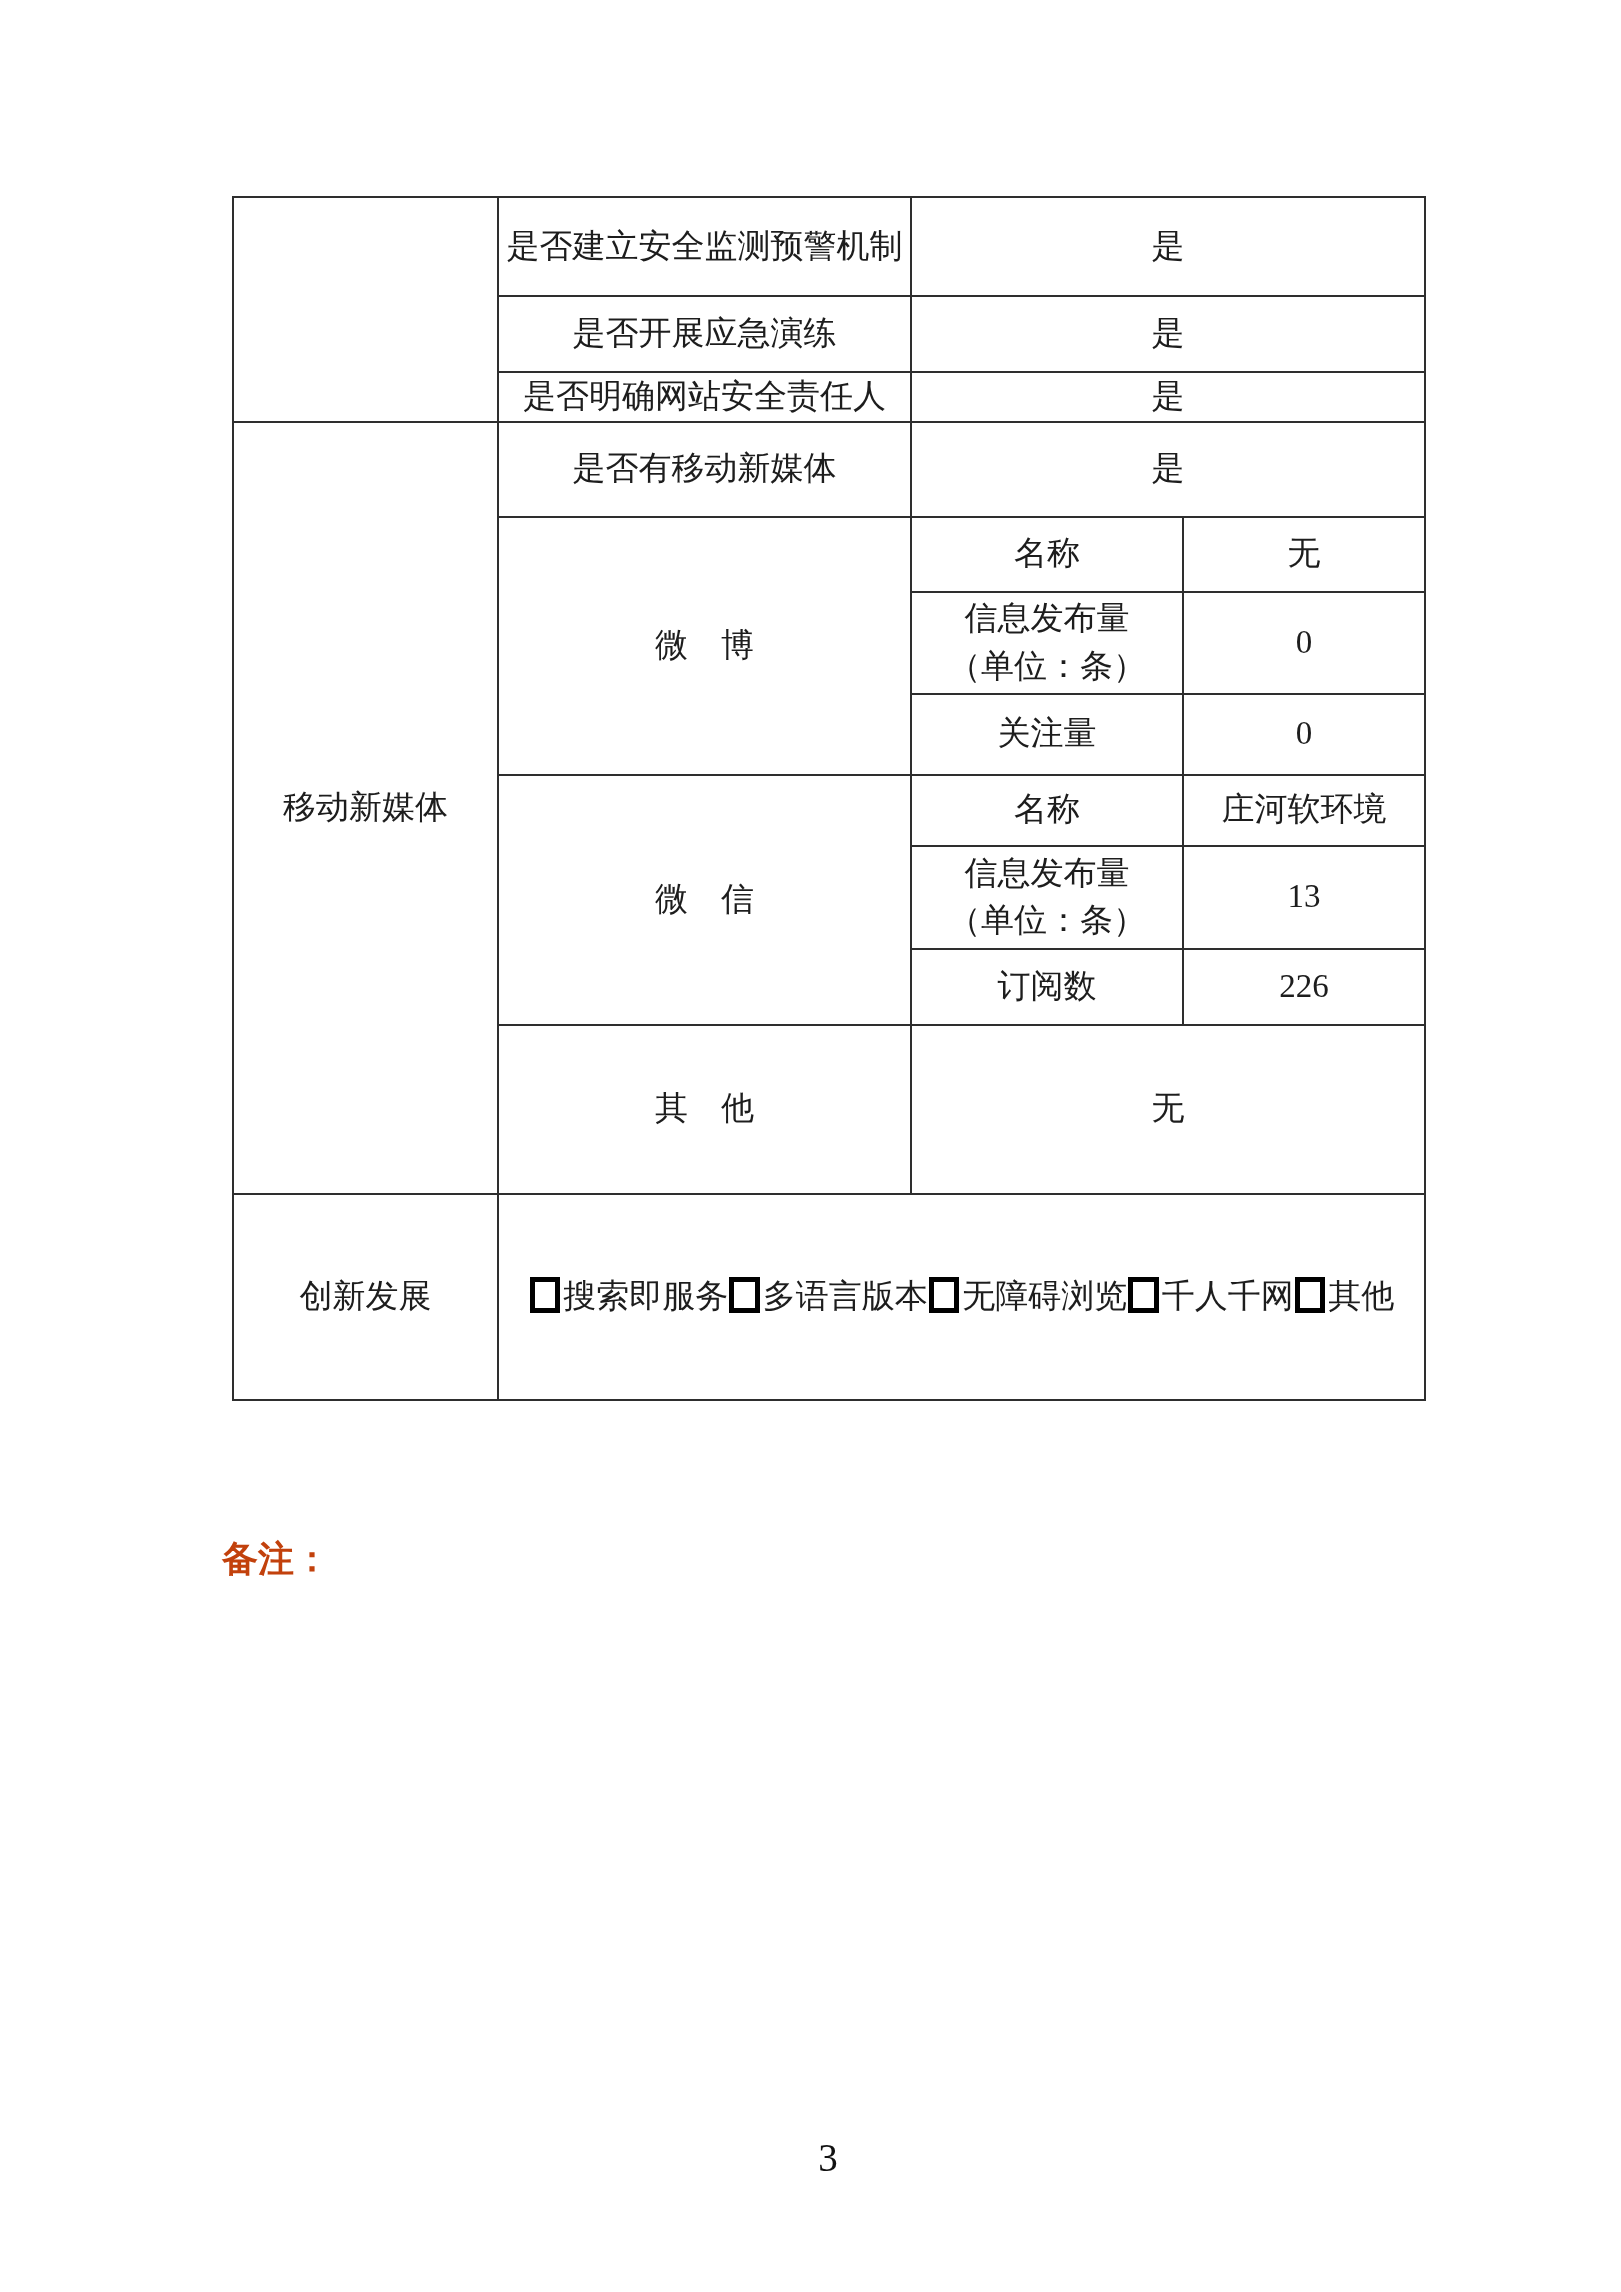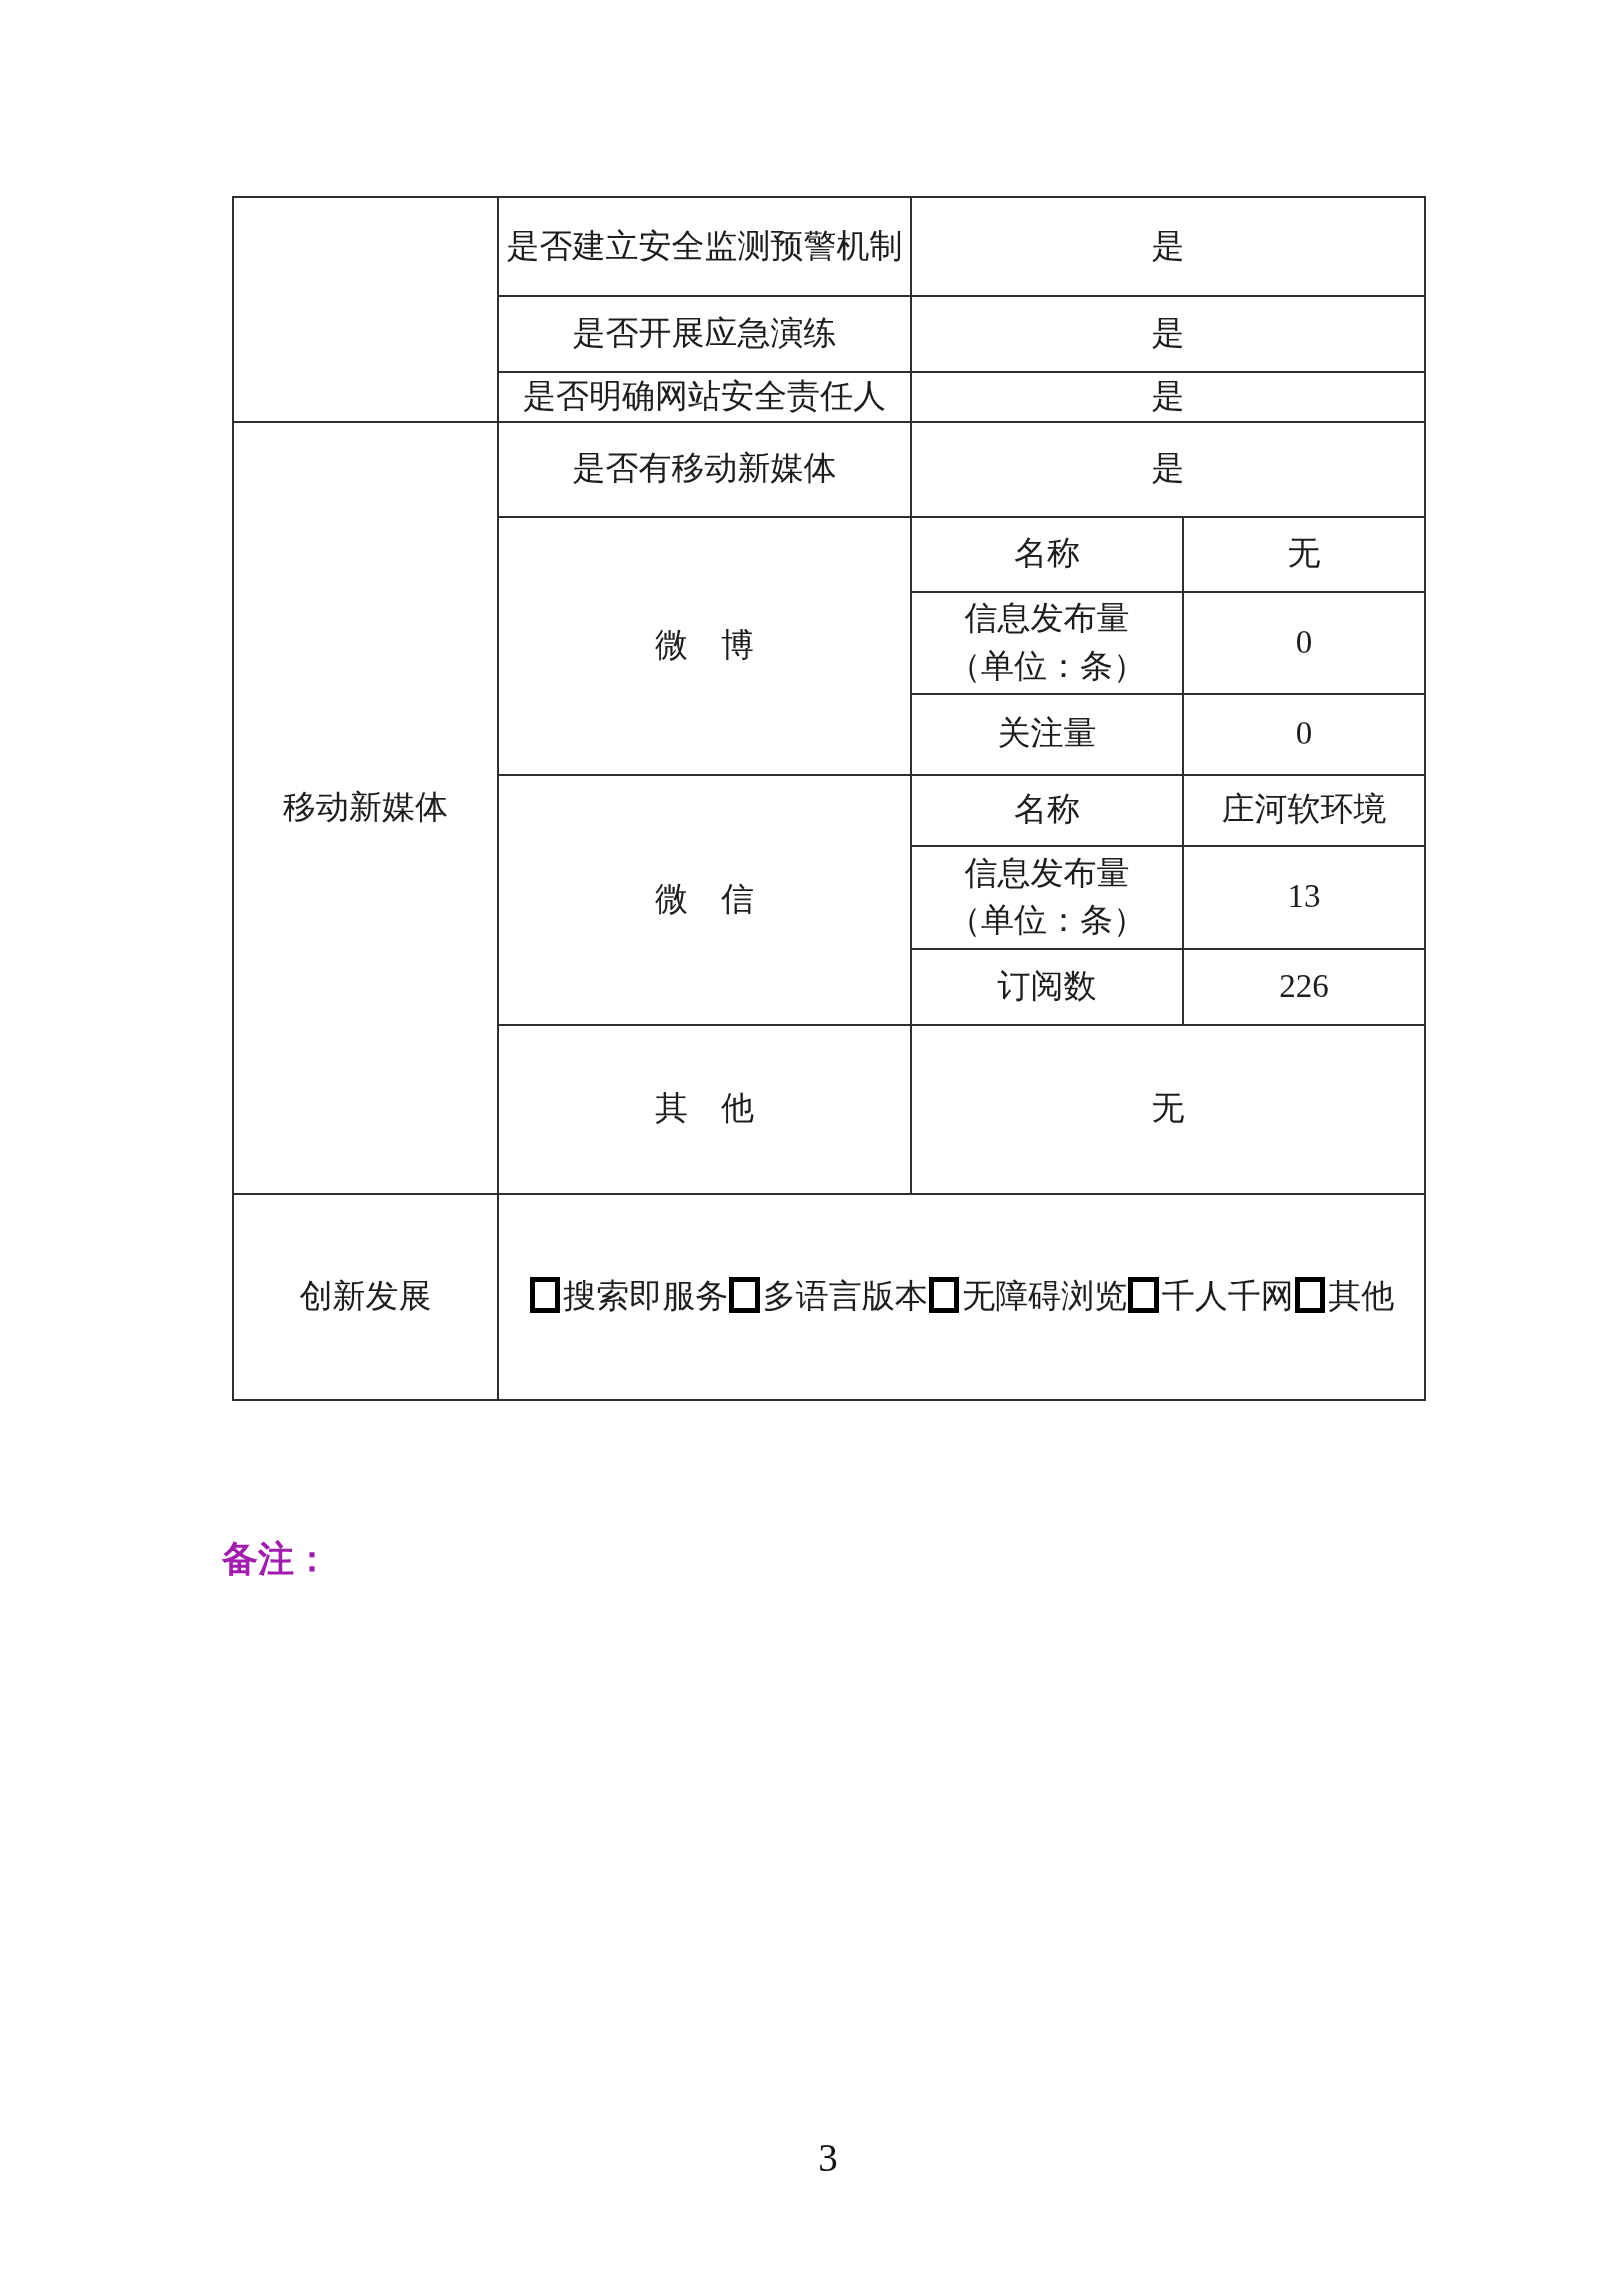--- a/index.html
+++ b/index.html
@@ -43,21 +43,21 @@
     vertical-align:-5.9px;
     margin:0 2.9px 0 1px;
     background:#fff;
   }
   .notes {
     position:absolute;
     left:222px;
     top:1535px;
     font-size:36px;
     font-weight:bold;
-    color:#a21caf;
+    color:#c2410c;
   }
   .page-number {
     position:absolute;
     left:232px;
     top:2135px;
     width:1192px;
     text-align:center;
     font-size:39px;
     color:#111;
   }

